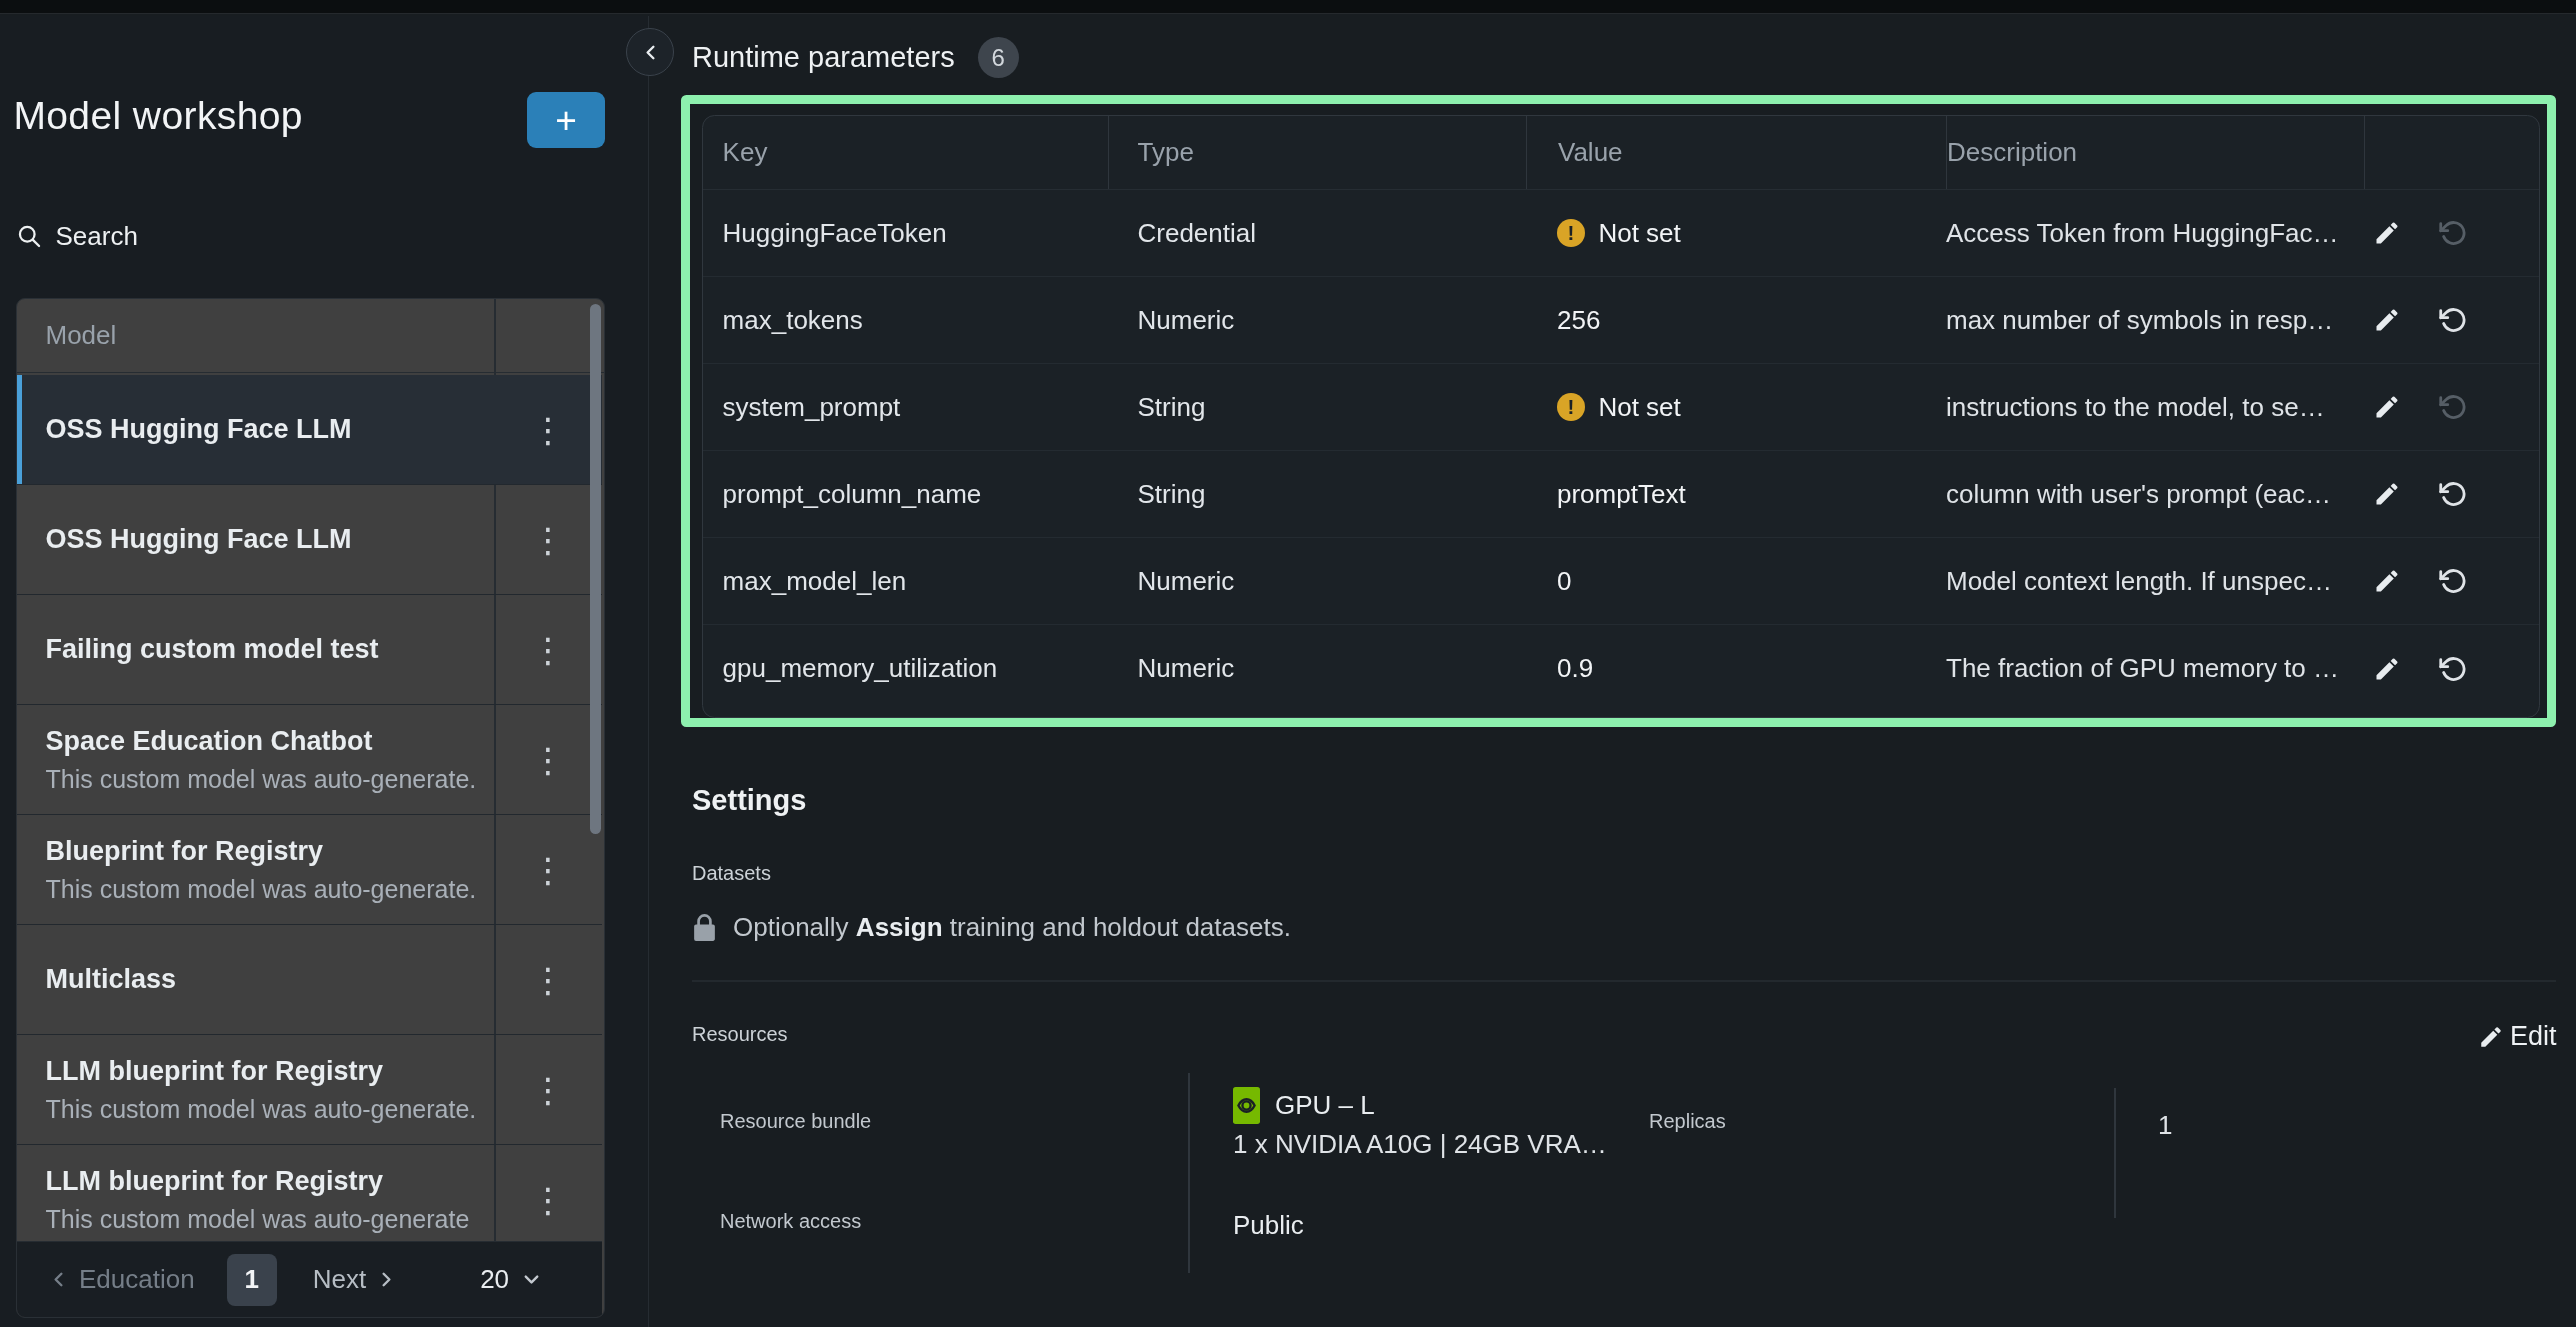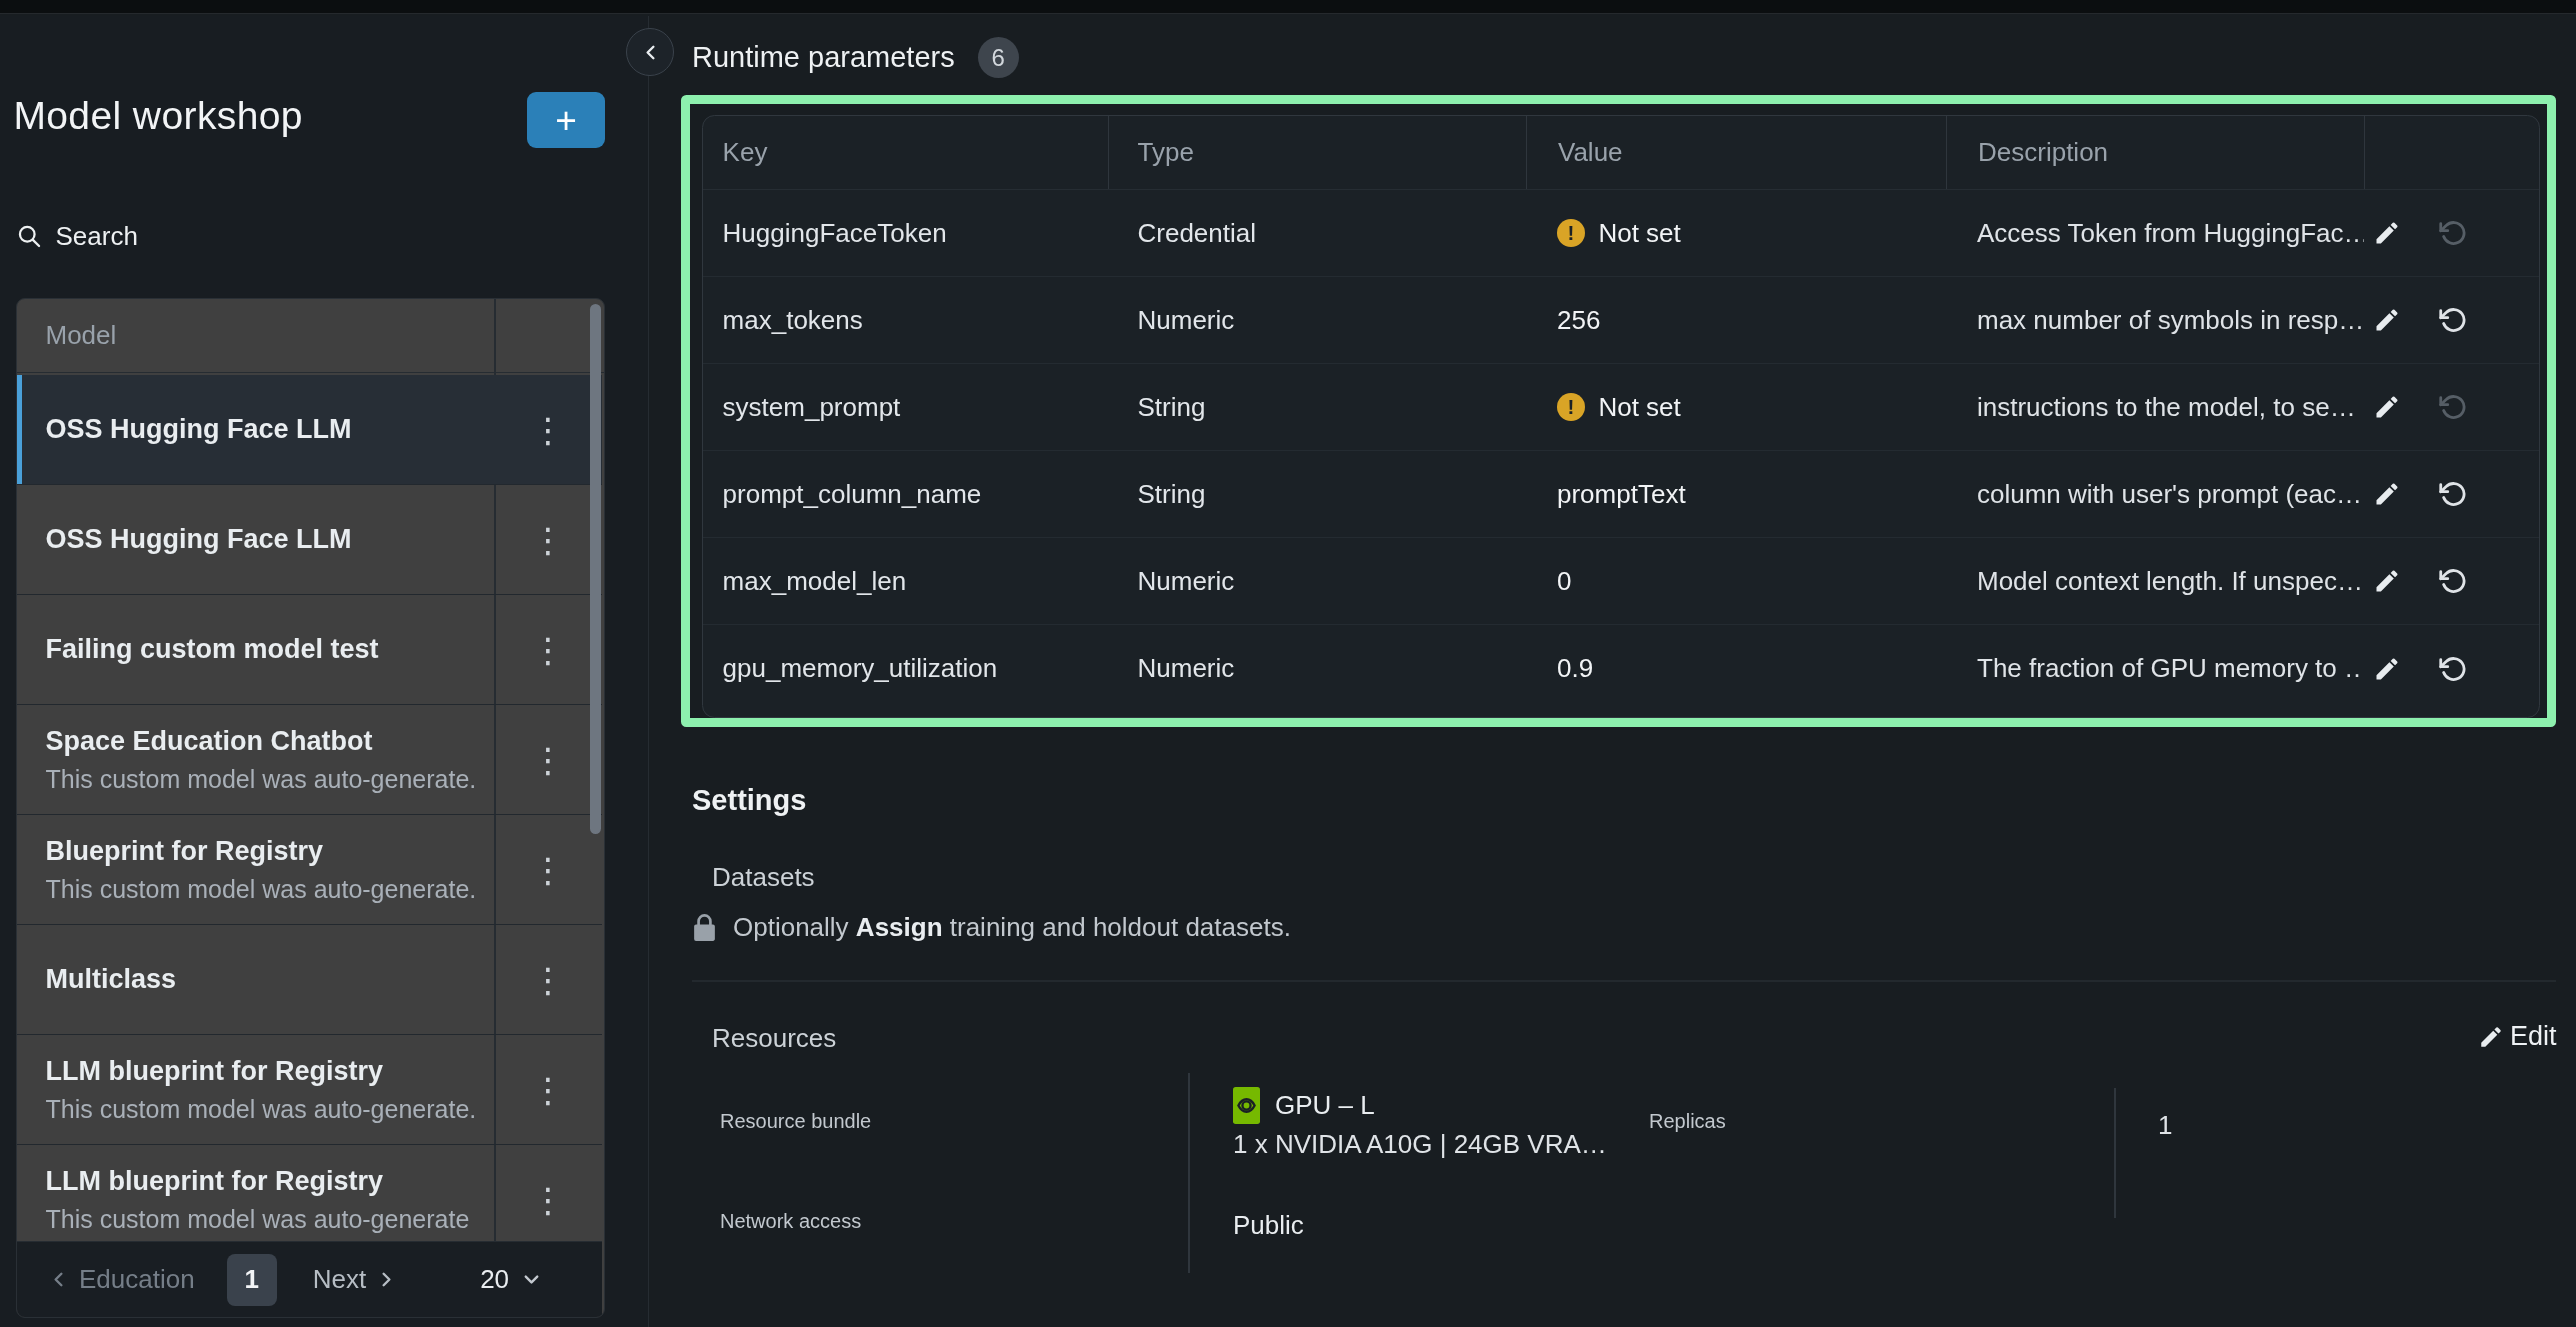--- a/index.html
+++ b/index.html
@@ -73,34 +73,34 @@
   .param-card { position:absolute; left:702px; top:115px; width:1838px; height:603px;
     background:#1b2126; border:1.8px solid #30373e; border-radius:12.5px; overflow:hidden; }
   .t-head { display:flex; height:74px; border-bottom:1.8px solid #262d33; align-items:stretch; }
   .t-head .hc { display:flex; align-items:center; font-size:26px; color:#99a2ab; }
   .t-row { display:flex; height:87px; border-bottom:1.8px solid #242b31; align-items:stretch; }
   .t-row:last-child { border-bottom:none; }
   .cell { display:flex; align-items:center; font-size:26px; white-space:nowrap; overflow:hidden; }
   .c-key  { width:405px; padding-left:19.6px; color:#e2e6ea; }
   .c-type { width:418px; padding-left:28.5px; border-left:1.8px solid transparent; color:#e2e6ea; }
   .c-val  { width:420px; padding-left:31px; color:#f2f4f6; }
-  .c-desc { width:418px; padding-left:31px; color:#dfe3e7; }
+  .c-desc { width:418px; color:#dfe3e7; }
   .c-act  { flex:1; justify-content:flex-end; padding-right:71px; gap:36px; }
   .t-head .c-type, .t-head .c-val, .t-head .c-desc, .t-head .c-act { border-left:1.8px solid #2f363d; }
   .warn-dot { flex:none; width:28px; height:28px; border-radius:50%; background:#d9a426; color:#1b2126;
     font-size:20.5px; font-weight:700; display:inline-flex; align-items:center; justify-content:center; margin-right:13.4px; }
   .icon-btn { width:30px; height:30px; display:inline-flex; align-items:center; justify-content:center; cursor:pointer; }
   .icon-btn svg { width:28px; height:28px; }
   .pencil svg { fill:#e8ecef; }
   .reset svg { stroke:#dfe3e7; }
   .reset.dim svg { stroke:#565e66; }
   .reset.dim { cursor:default; }
 
   .sec-title { position:absolute; left:692px; font-size:29px; font-weight:700; color:#eef1f3; }
-  .sub-label { position:absolute; left:692px; font-size:26px; color:#ccd2d7;margin-left:20px; }
+  .sub-label { position:absolute; left:692px; font-size:20px; color:#ccd2d7; }
   .ds-hint { position:absolute; left:692px; top:912px; display:flex; align-items:center; gap:16px;
     font-size:26px; color:#c2c8ce; }
   .ds-hint svg { width:25px; height:29px; fill:#99a1a9; }
   .ds-hint b { color:#e9edf0; font-weight:700; }
   .hr { position:absolute; left:692px; top:980px; width:1864px; height:1.8px; background:#23292e; }
   .edit-btn { position:absolute; right:19.6px; top:1021px; display:flex; align-items:center; gap:6px;
     font-size:27px; color:#eef1f4; cursor:pointer; }
   .edit-btn svg { width:26px; height:26px; fill:#e8ecef; }
   .res-label { position:absolute; font-size:20px; color:#c2c8ce; }
   .res-value { position:absolute; font-size:26px; color:#e9edf0; }

